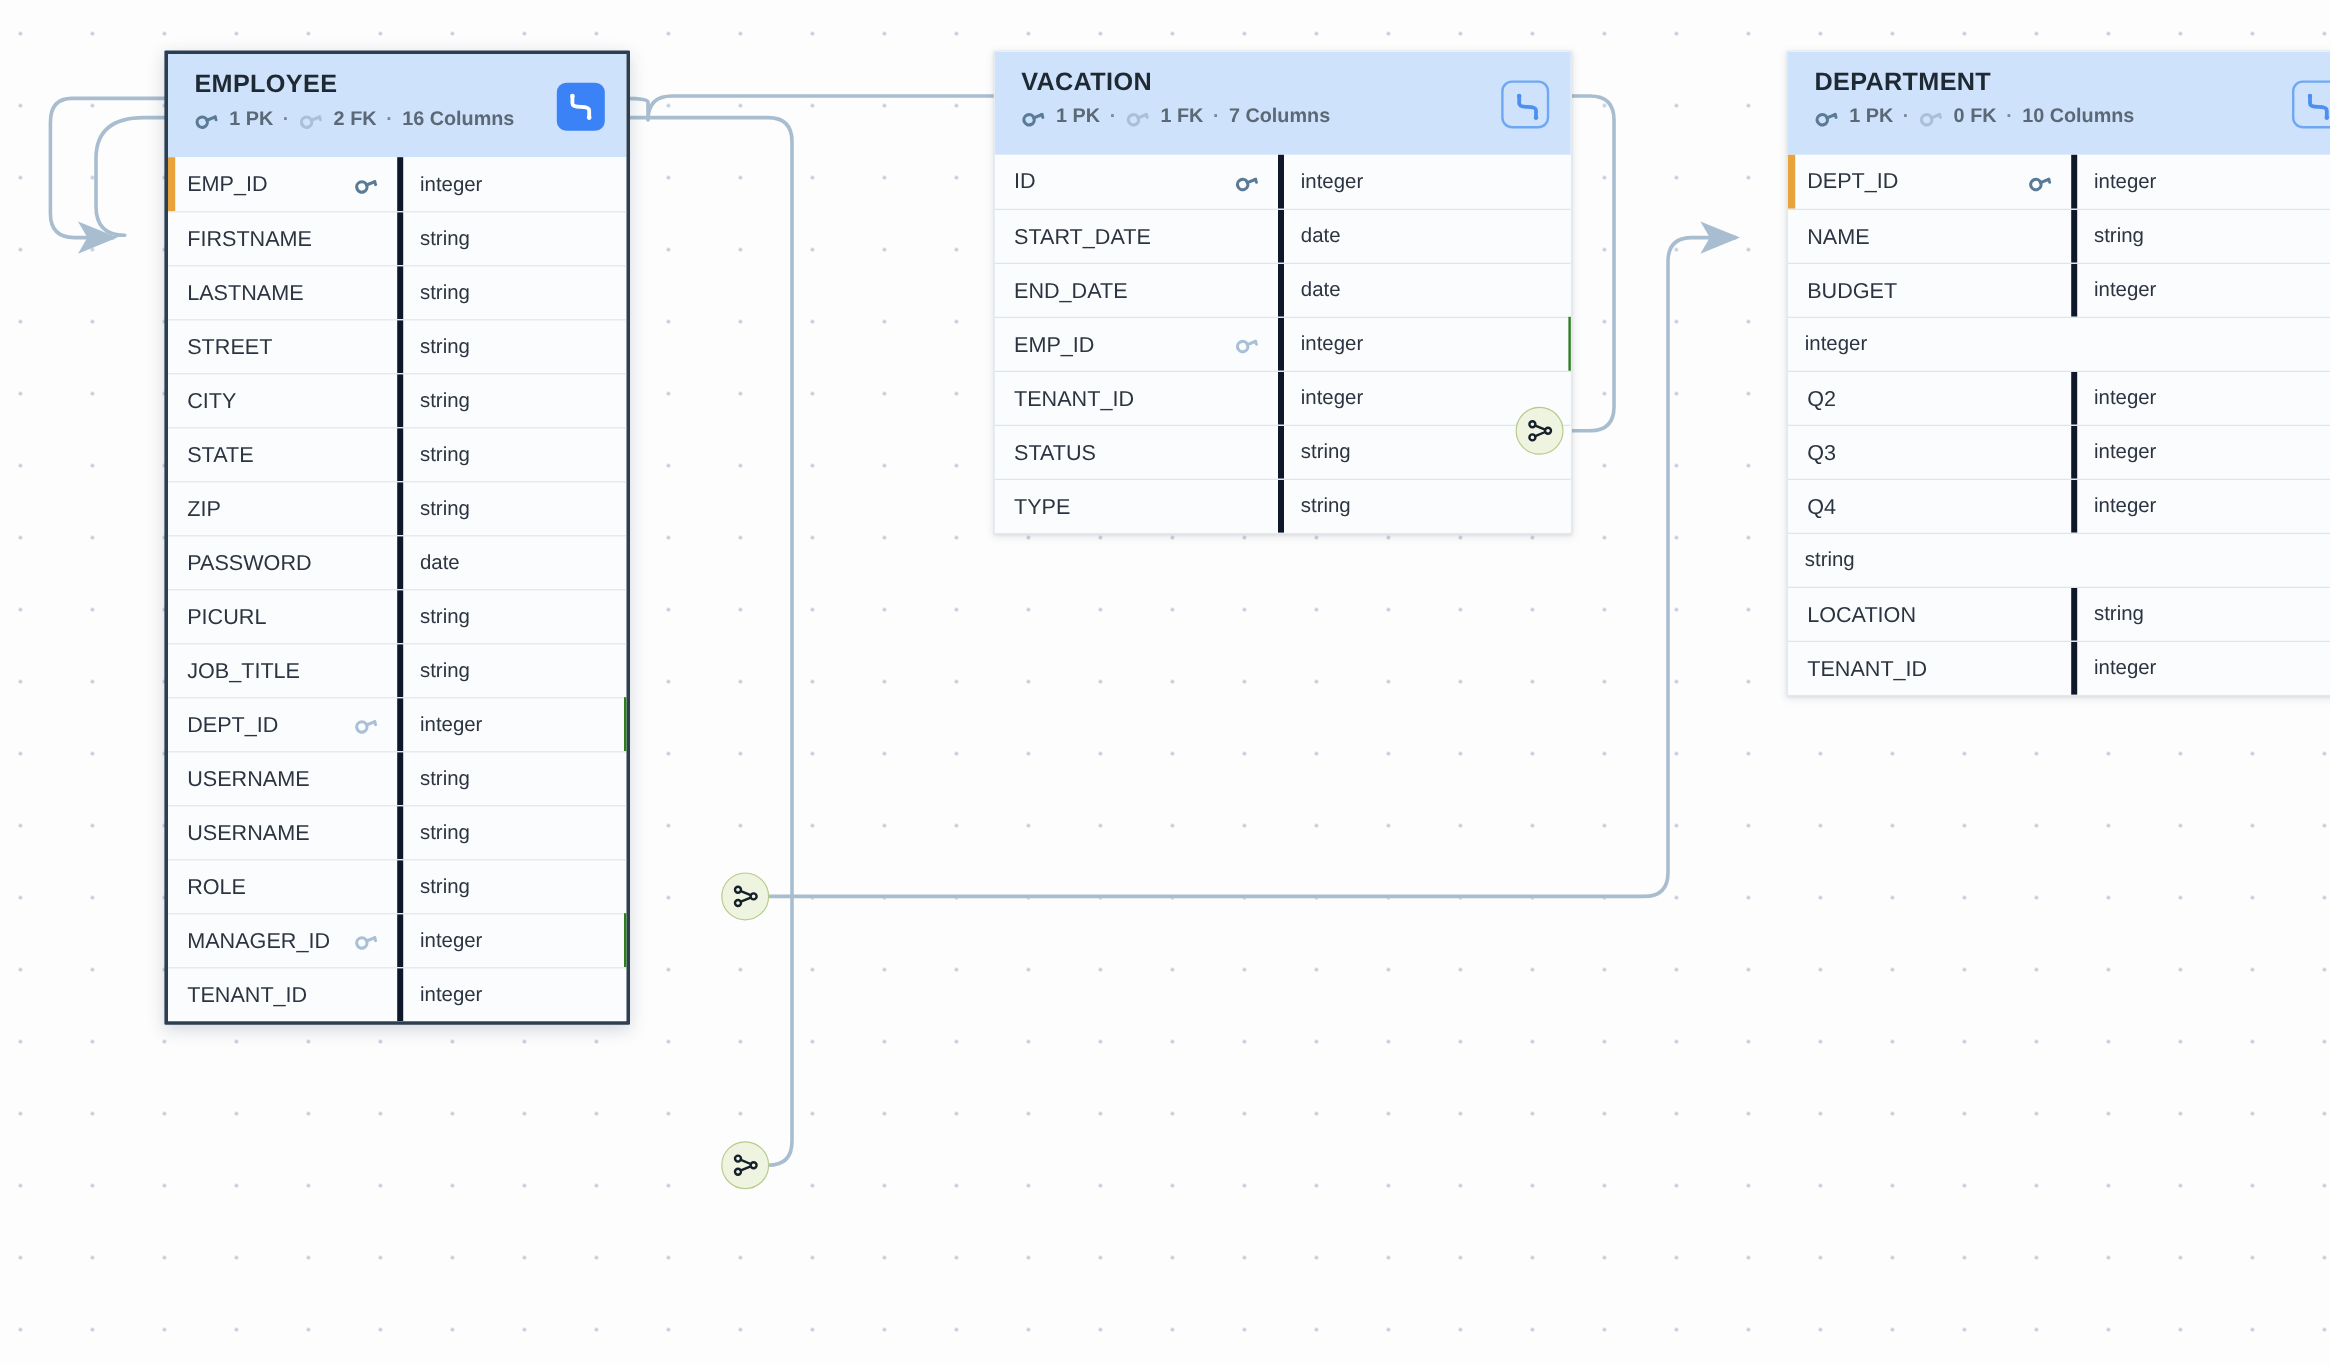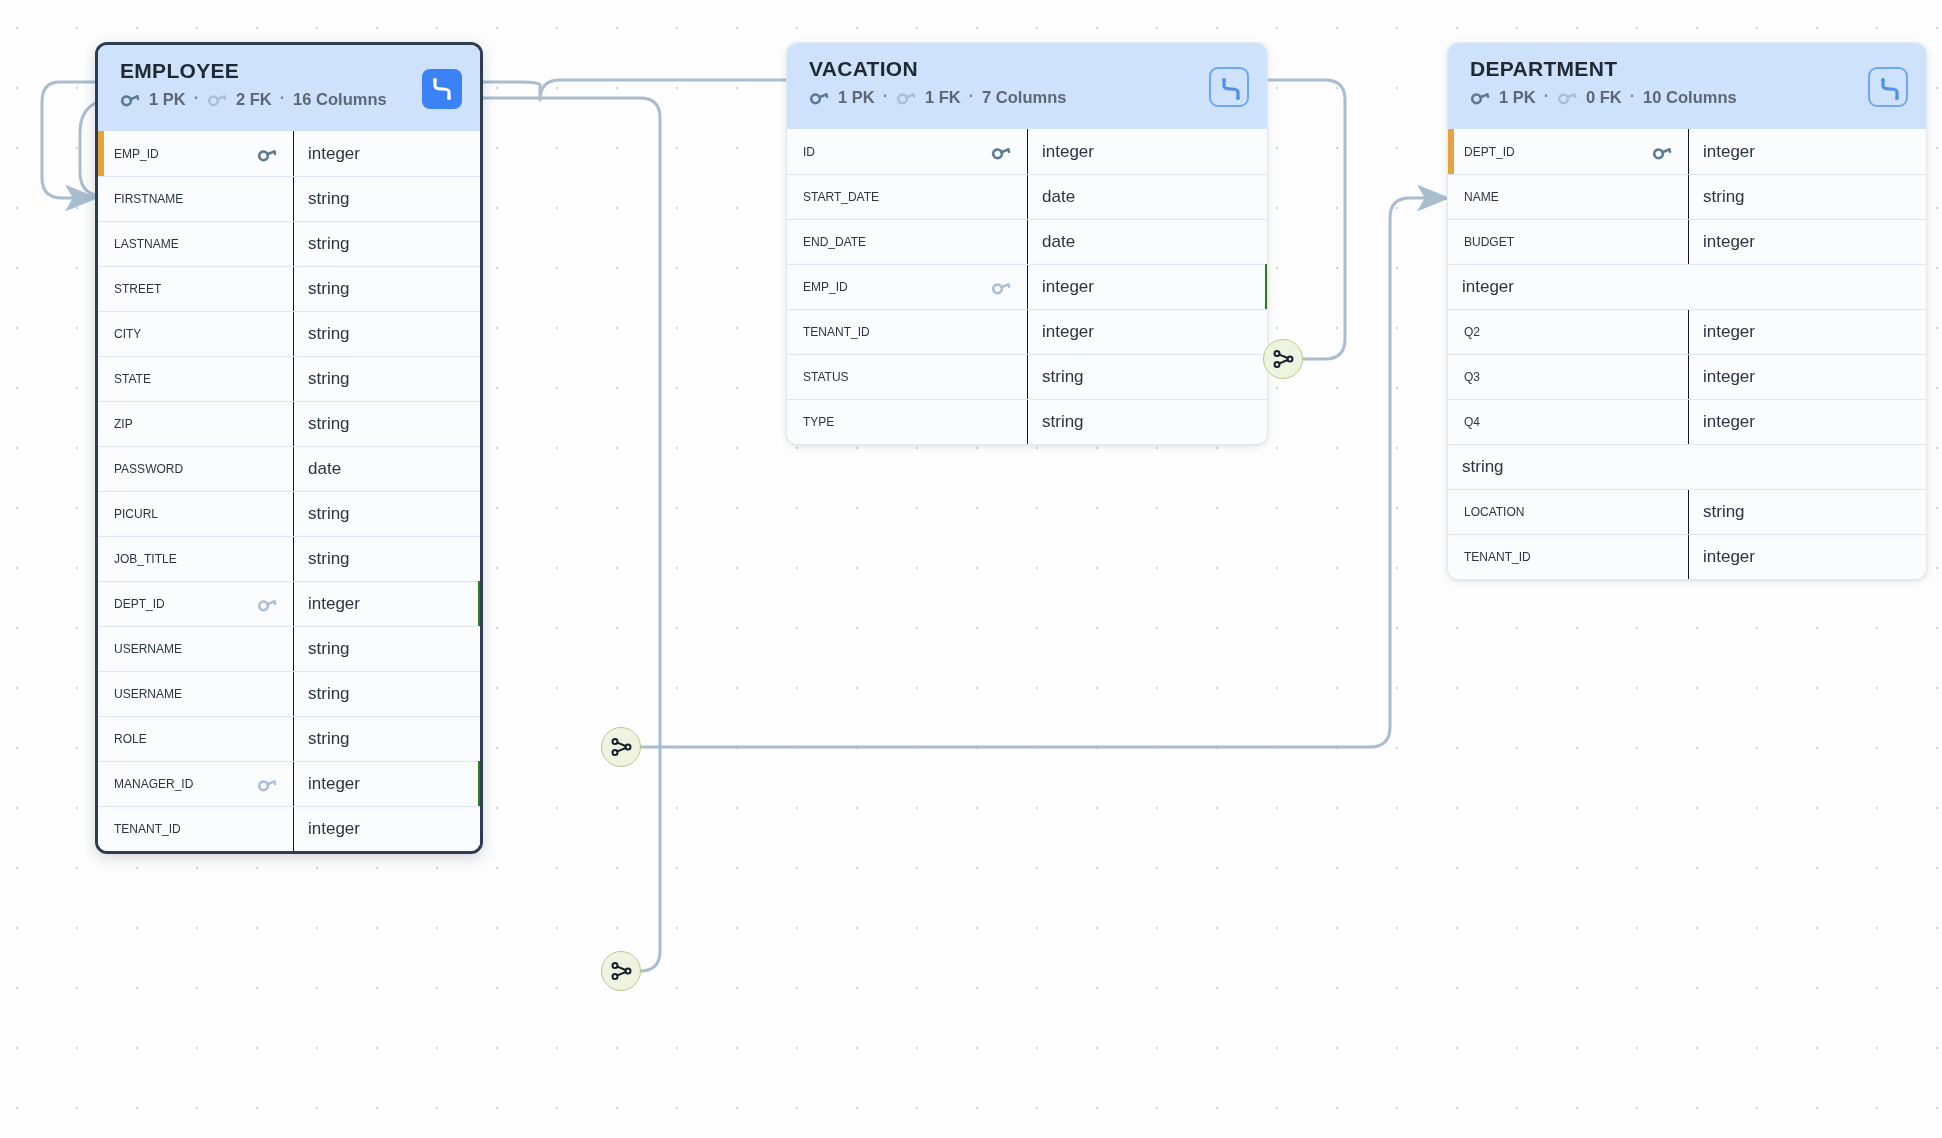--- a/index.html
+++ b/index.html
@@ -23,25 +23,26 @@
   #edges {
     position: absolute; left: 0; top: 0;
     width: 1942px; height: 1138px;
     pointer-events: none;
   }
 
   
   .table-card {
     position: absolute;
     background: #fbfcfd;
-    border-radius: 12px;
+    border-radius: 1px;
     border: 1px solid #e3e9f0;
     box-shadow: 0 2px 7px rgba(25,45,75,.10), 0 1px 2px rgba(25,45,75,.06);
     overflow: hidden;
     z-index: 5;
+    margin-left: 42px;
   }
   .table-card.selected {
     border: 3px solid #2c3e50;
     box-shadow: 0 4px 14px rgba(25,45,75,.18);
   }
 
   .tbl-header {
     background: #cfe2fb;
     padding: 13px 18px 15px 22px;
     position: relative;
@@ -50,20 +51,21 @@
   .tbl-title {
     font-size: 21px;
     font-weight: bold;
     color: #1f2933;
     letter-spacing: .3px;
     line-height: 1.25;
     margin-bottom: 6px;
   }
   .tbl-meta {
     display: flex;
+    align-items: center;
     gap: 7px;
     font-size: 16.5px;
     font-weight: bold;
     color: #5b6876;
   }
   .tbl-meta .dot {
     font-size: 16px;
     color: #7b8794;
     line-height: 1;
     padding: 0 1px;
@@ -102,22 +104,22 @@
     position: absolute; right: -7px; top: -1px; bottom: -1px;
     width: 9px;
     background: #2e7d1f;
   }
   .cell-name {
     flex: 0 0 196px;
     display: flex;
     align-items: center;
     justify-content: space-between;
     padding: 10px 14px 10px 16px;
-    border-right: 1px solid #0f172a;
-    font-size: 12px;
+    border-right: 5px solid #0f172a;
+    font-size: 18px;
     color: #2b3440;
   }
   .cell-type {
     flex: 1 1 auto;
     display: flex;
     align-items: center;
     padding: 10px 14px;
     font-size: 17px;
     color: #2b3440;
   }

